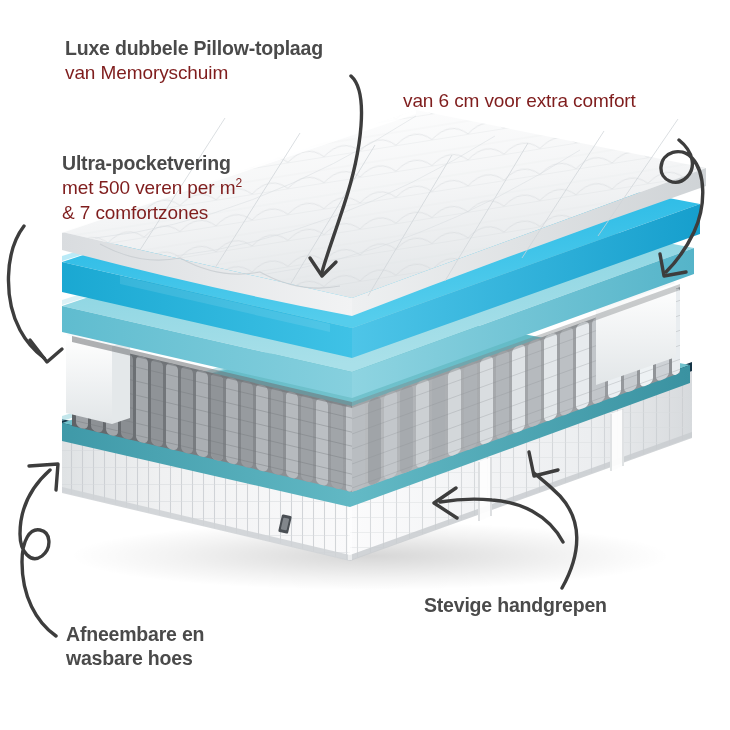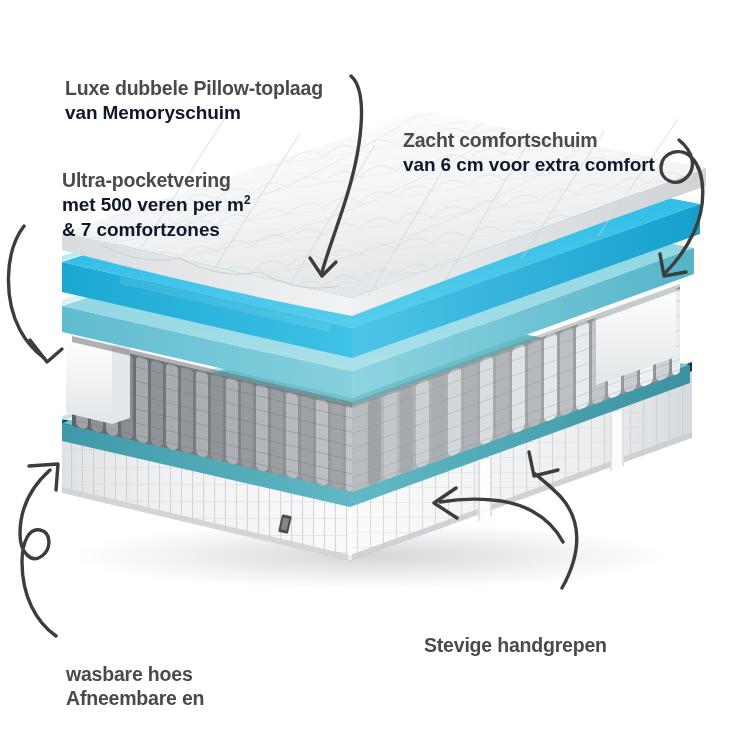--- a/index.html
+++ b/index.html
@@ -4,34 +4,34 @@
 <style>
   html,body{margin:0;padding:0;background:#ffffff;}
   body{
     width:730px;height:730px;overflow:hidden;position:relative;
     font-family:"Liberation Sans","DejaVu Sans",sans-serif;
     -webkit-font-smoothing:antialiased;
   }
   #stage{position:absolute;inset:0;width:730px;height:730px;}
 
   
-  .callout{position:absolute;margin-top:40px;}
+  .callout{position:absolute;}
   .callout .hd{
     font-weight:bold;color:#4a4a4a;font-size:19.5px;line-height:24px;
     letter-spacing:-0.2px;white-space:pre-line;
   }
   .callout .sb{
-    font-weight:bold;color:#0f172a;font-size:19px;line-height:25px;
+    font-weight:normal;color:#7f1d1d;font-size:19px;line-height:25px;
     letter-spacing:-0.1px;white-space:pre-line;
   }
   .callout .sb sup{font-size:12px;vertical-align:super;line-height:0;}
 
   #lbl-pillow{left:65px;top:36px;}
   #lbl-comfort{left:403px;top:88px;}
-  #lbl-pocket{left:62px;top:128px;}
+  #lbl-pocket{left:62px;top:151px;}
   #lbl-handles{left:424px;top:593px;text-align:right;}
   #lbl-cover{left:66px;top:622px;}
 
   
   #art{position:absolute;left:0;top:0;width:730px;height:730px;}
   #arrows{position:absolute;left:0;top:0;width:730px;height:730px;pointer-events:none;}
 </style>
 </head>
 <body>
 
@@ -377,31 +377,30 @@
       </g>
     </g>
   </svg>
 
   <div class="callout" id="lbl-pillow">
     <div class="hd">Luxe dubbele Pillow-toplaag</div>
     <div class="sb">van Memoryschuim</div>
   </div>
 
   <div class="callout" id="lbl-comfort">
-    <div class="hd">Zacht comfortschuim</div>
     <div class="sb">van 6 cm voor extra comfort</div>
   </div>
 
   <div class="callout" id="lbl-pocket">
     <div class="hd">Ultra-pocketvering</div>
     <div class="sb"><span>met 500 veren per m</span><sup>2</sup><br><span>&amp; 7 comfortzones</span></div>
   </div>
 
   <div class="callout" id="lbl-handles">
     <div class="hd">Stevige handgrepen</div>
   </div>
 
   <div class="callout" id="lbl-cover">
+    <div class="hd">Afneembare en</div>
     <div class="hd">wasbare hoes</div>
-    <div class="hd">Afneembare en</div>
   </div>
 
 </div>
 
 </body></html>

